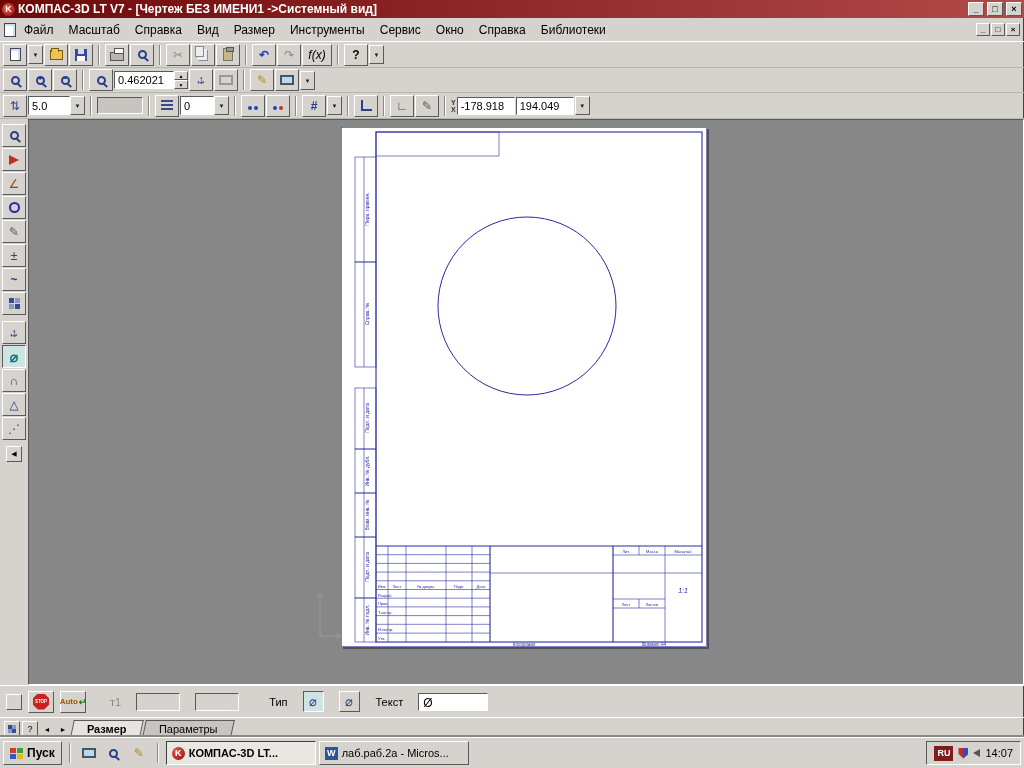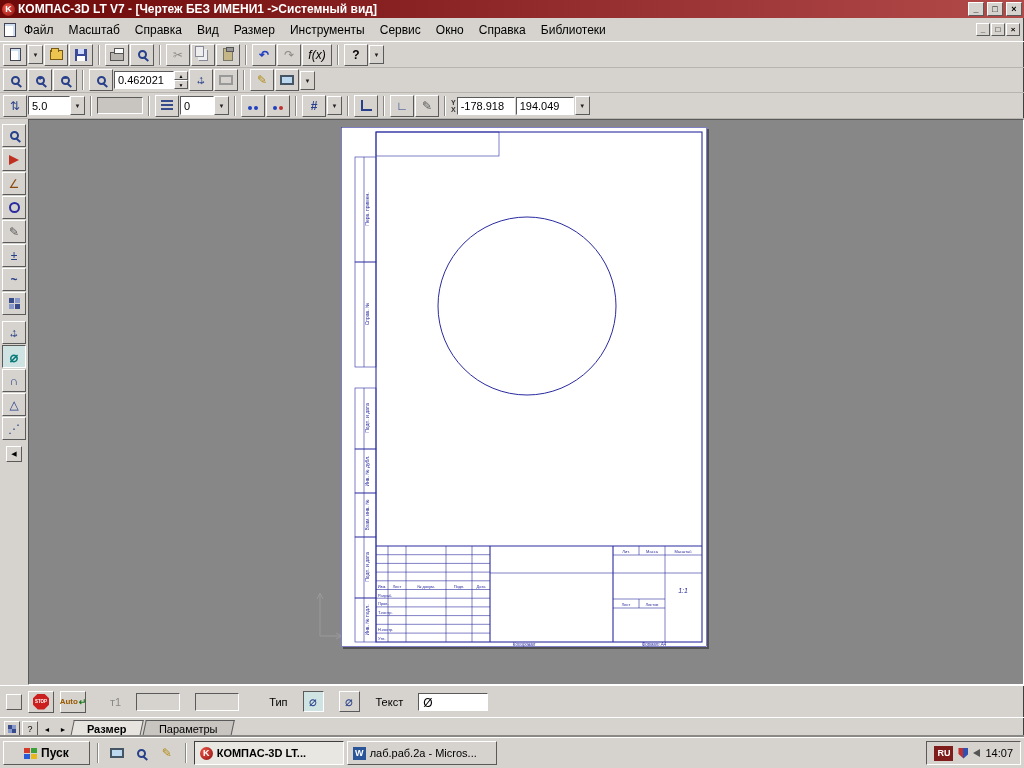--- a/index.html
+++ b/index.html
@@ -57,21 +57,21 @@
 .tabsrow{height:20px;flex:0 0 auto;display:flex;align-items:flex-end;gap:2px;padding:0 4px;border-top:1px solid #fff}
 .tabarrow{width:14px;height:14px;font-size:7px;line-height:13px;text-align:center}
 .tab{height:17px;padding:2px 14px;border:1px solid #5a5a5a;border-bottom:none;background:#c8c5c0;font-size:11px;transform:skewX(-12deg)}
 .tab span{display:block;transform:skewX(12deg)}
 .tab.active{background:#e7e4df;font-weight:bold}
 
 .statusbar{height:22px;flex:0 0 auto;padding:2px 3px}
 .statusfield{height:18px;display:flex;align-items:center;padding:0 5px;font-size:11px;background:#d6d3ce}
 
 .taskbar{position:absolute;left:0;bottom:0;width:1024px;height:31px;background:#d6d3ce;border-top:1px solid #fff;box-shadow:0 -2px 0 #8a8884;display:flex;align-items:center;gap:3px;padding:0 3px}
-.startbtn{height:24px;display:flex;align-items:center;gap:4px;padding:0 20px;font-weight:bold;font-size:12px}
+.startbtn{height:24px;display:flex;align-items:center;gap:4px;padding:0 6px;font-weight:bold;font-size:12px}
 .flag{width:13px;height:11px;display:grid;grid-template:1fr 1fr/1fr 1fr;gap:1px}
 .flag span{display:block}
 .qlbtn{width:22px;height:24px;display:flex;align-items:center;justify-content:center;background:transparent;border:1px solid transparent}
 .task{width:150px;height:24px;display:flex;align-items:center;gap:4px;padding:0 5px;font-size:11px;overflow:hidden;white-space:nowrap}
 .task.active{border-color:#404040 #fff #fff #404040;background:#e9e7e2;font-weight:bold}
 .wicon{width:13px;height:13px;background:#2a5699;color:#fff;font-size:9px;font-weight:bold;text-align:center;line-height:13px;flex:0 0 auto}
 .tray{margin-left:auto;height:24px;display:flex;align-items:center;gap:5px;padding:0 7px;border:1px solid;border-color:#5a5a5a #fff #fff #5a5a5a}
 .rubadge{width:19px;height:15px;background:#7f1d1d;color:#fff;font-size:9px;font-weight:bold;display:flex;align-items:center;justify-content:center}
 .clock{font-size:11px}
 

